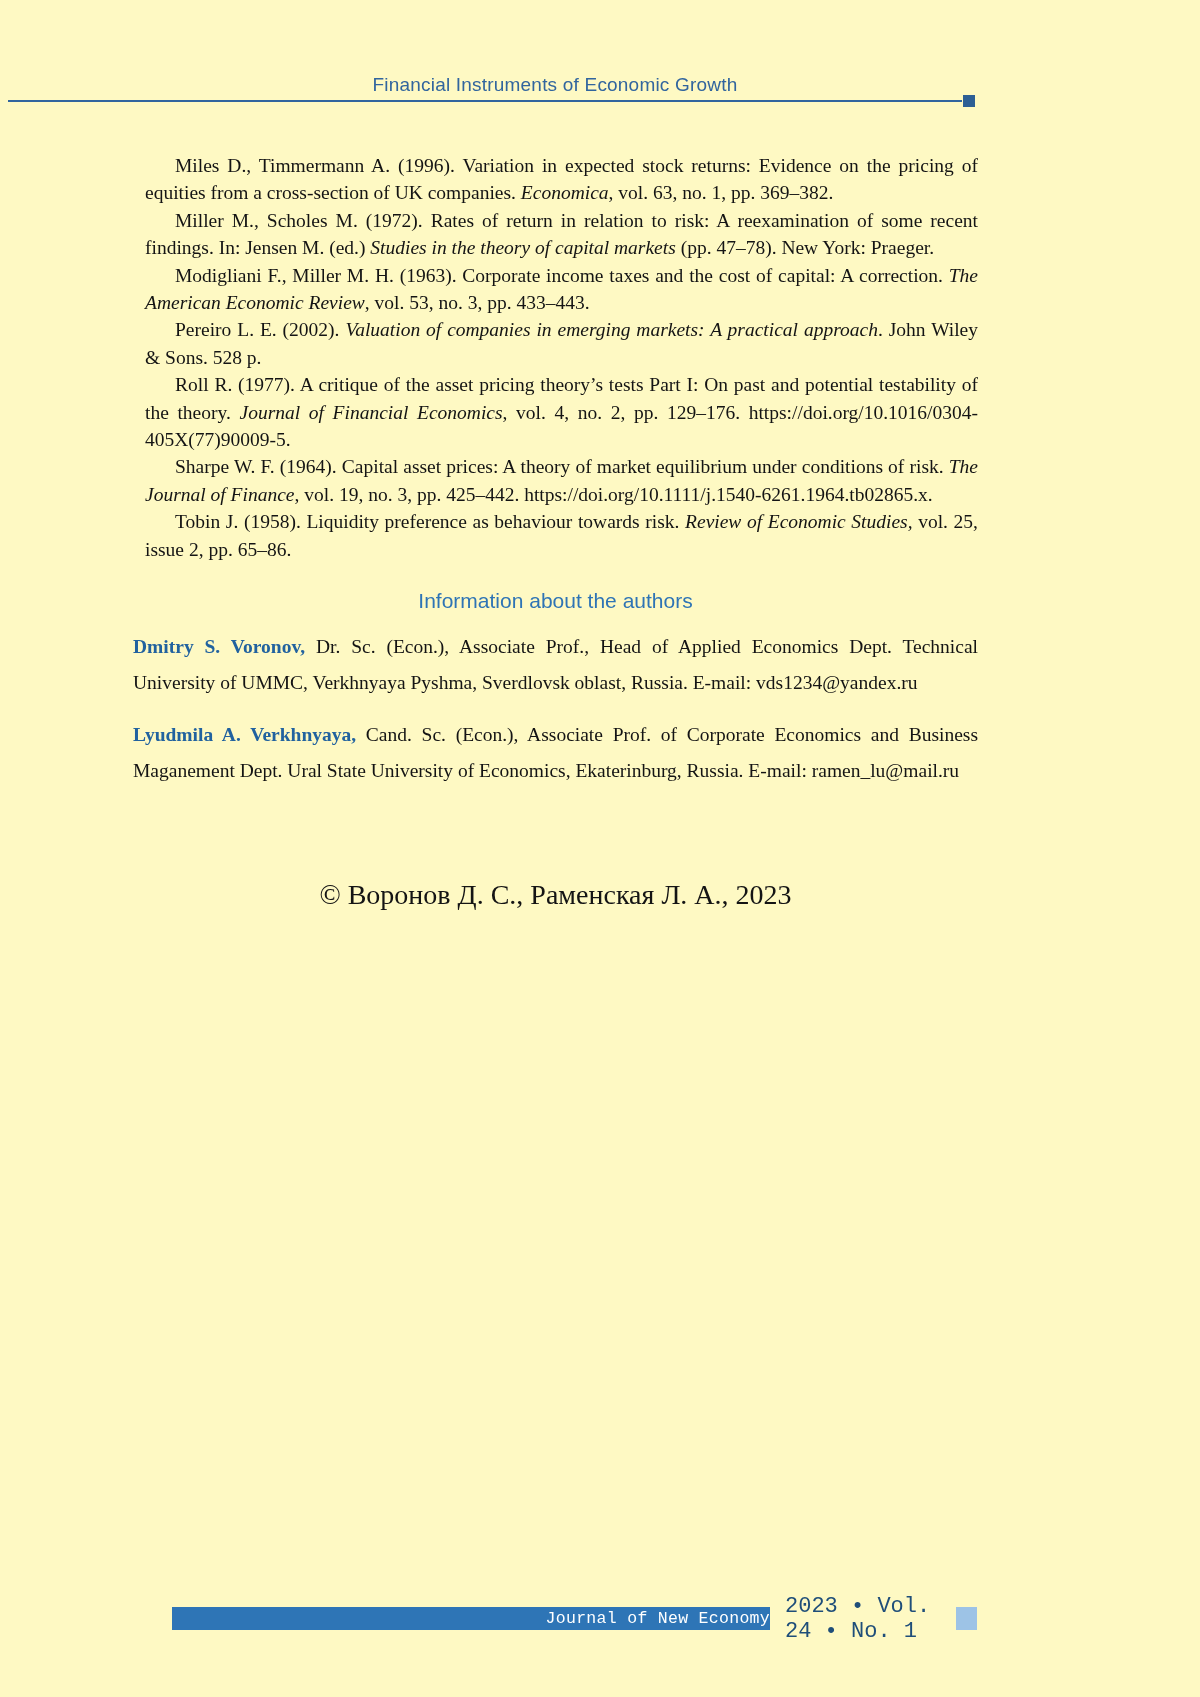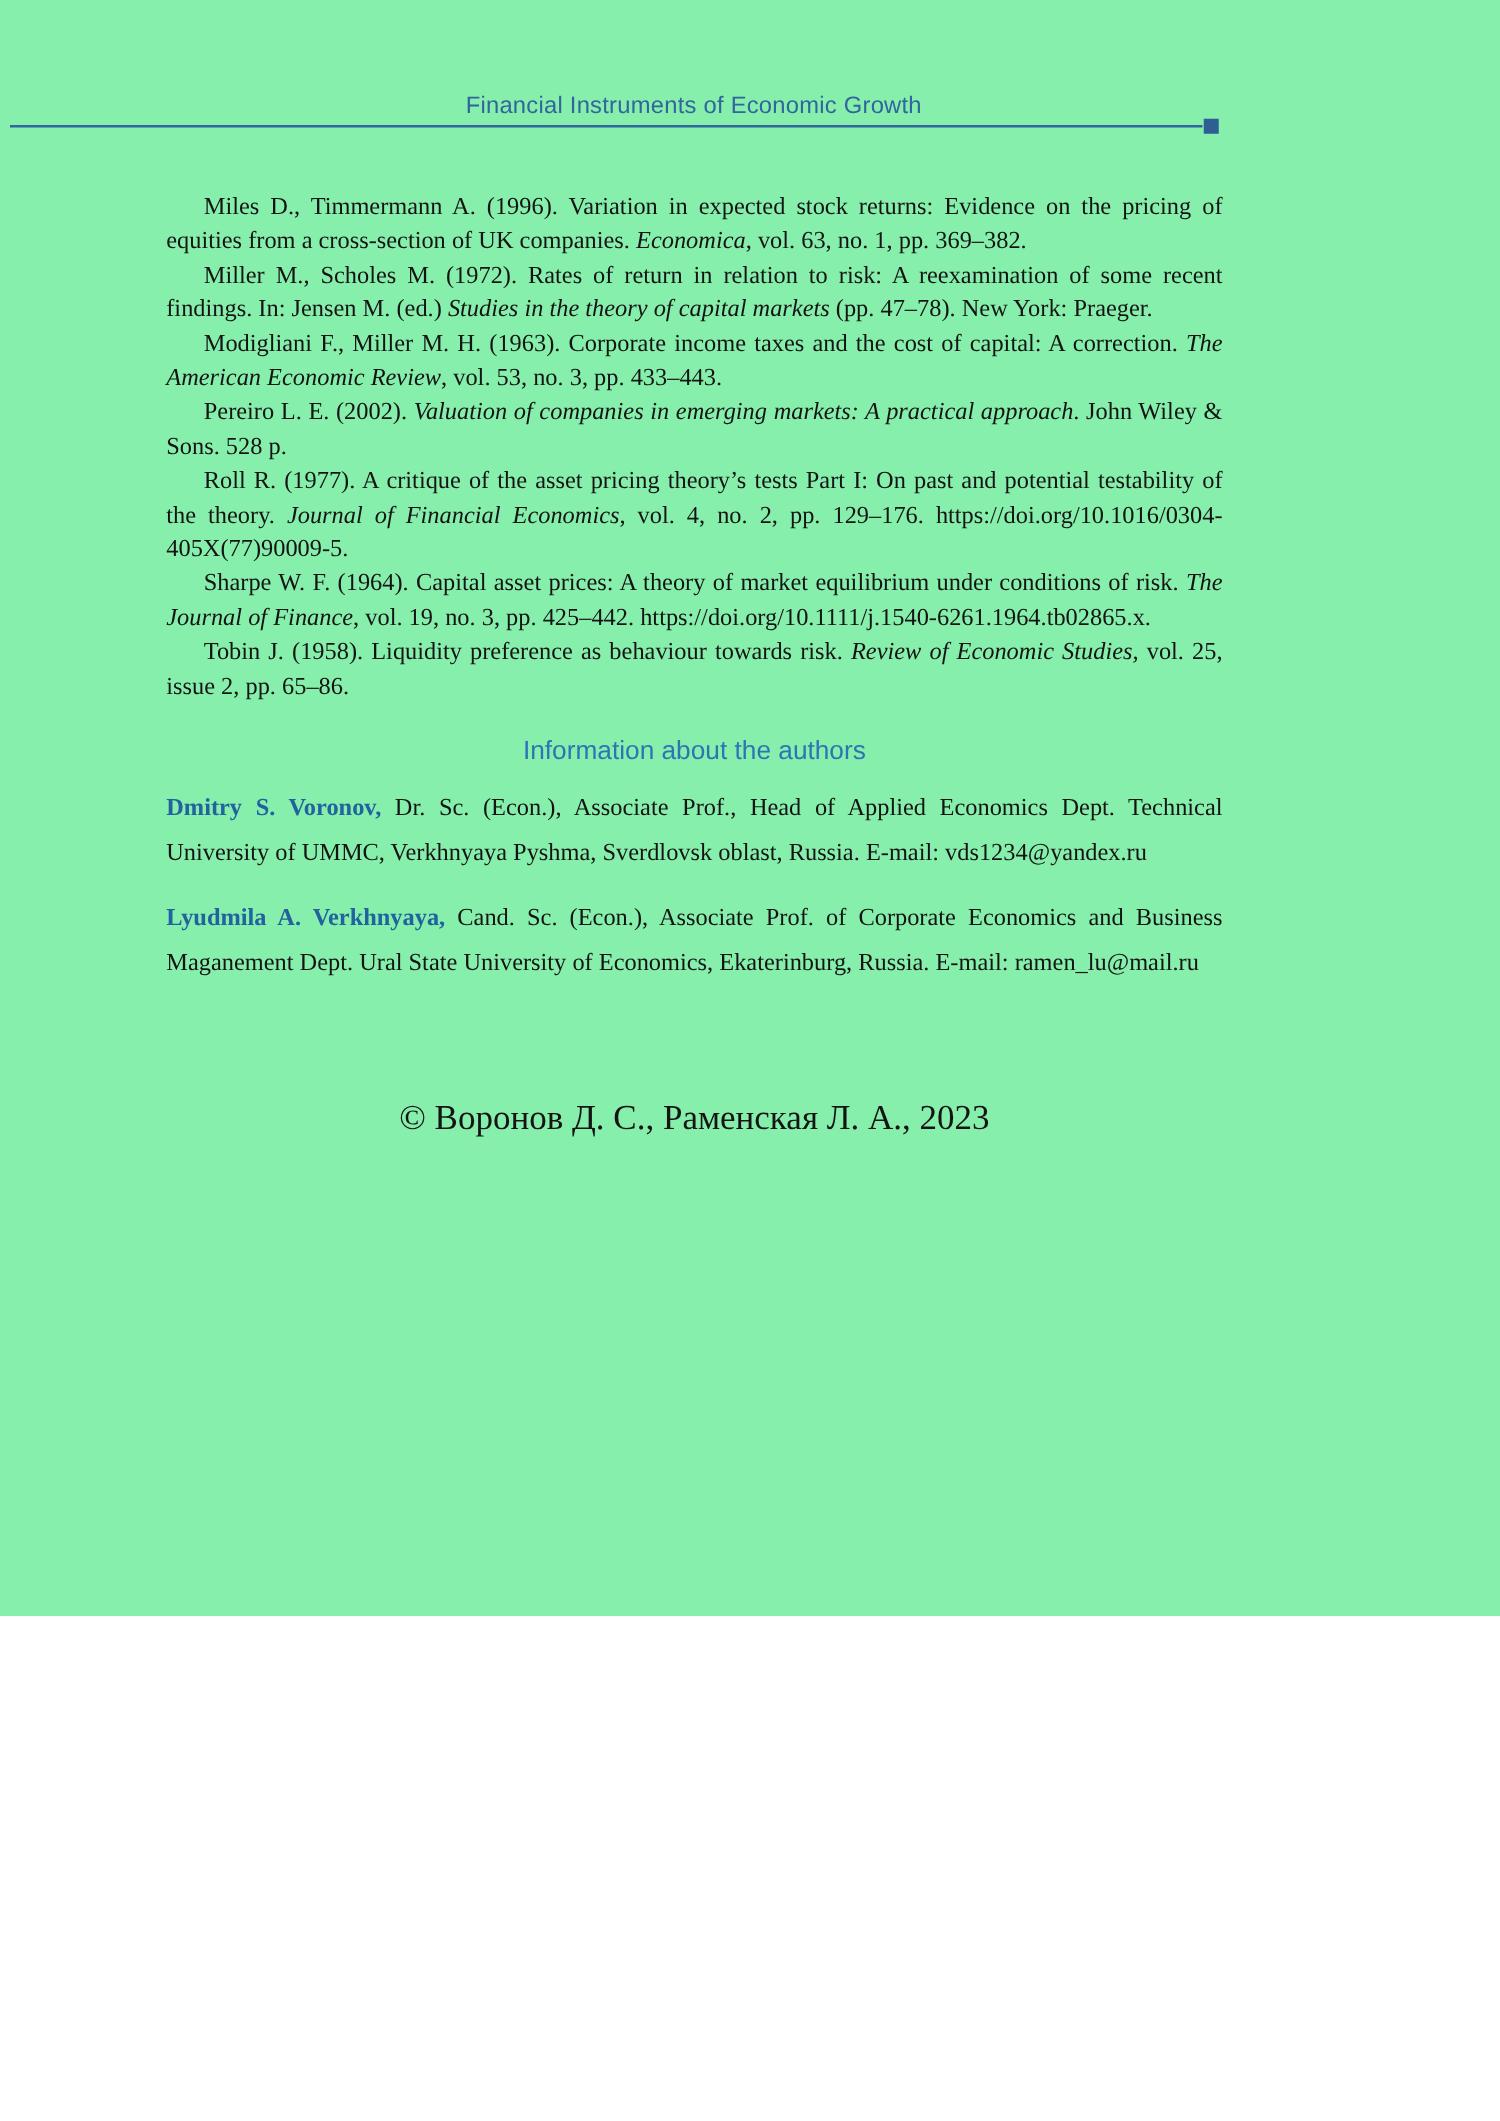--- a/index.html
+++ b/index.html
@@ -1,21 +1,21 @@
 <!DOCTYPE html>
 <html><head>
 <meta charset="utf-8">
 <style>
   * { margin: 0; padding: 0; box-sizing: border-box; }
   html, body { background: #ffffff; }
   .page {
     position: relative;
     width: 1200px;
-    height: 1293px;
-    background: #86efac;
+    height: 1697px;
+    background: #fef9c3;
     font-family: "Liberation Serif", serif;
     color: #141414;
     overflow: hidden;
   }
 
   
   .running-head {
     position: absolute;
     top: 74px;
     left: 0;
@@ -48,20 +48,21 @@
     position: absolute;
     top: 152px;
     left: 133px;
     width: 845px;
   }
   .ref {
     text-indent: 30px;
     text-align: justify;
     font-size: 19.5px;
     line-height: 27.4px;
+    margin-left: 12px;
   }
   .it { font-style: italic; }
   .authors-heading {
     margin-top: 26px;
     text-align: center;
     font-family: "Liberation Sans", sans-serif;
     font-weight: 400;
     font-size: 21px;
     color: #2e74b5;
   }

